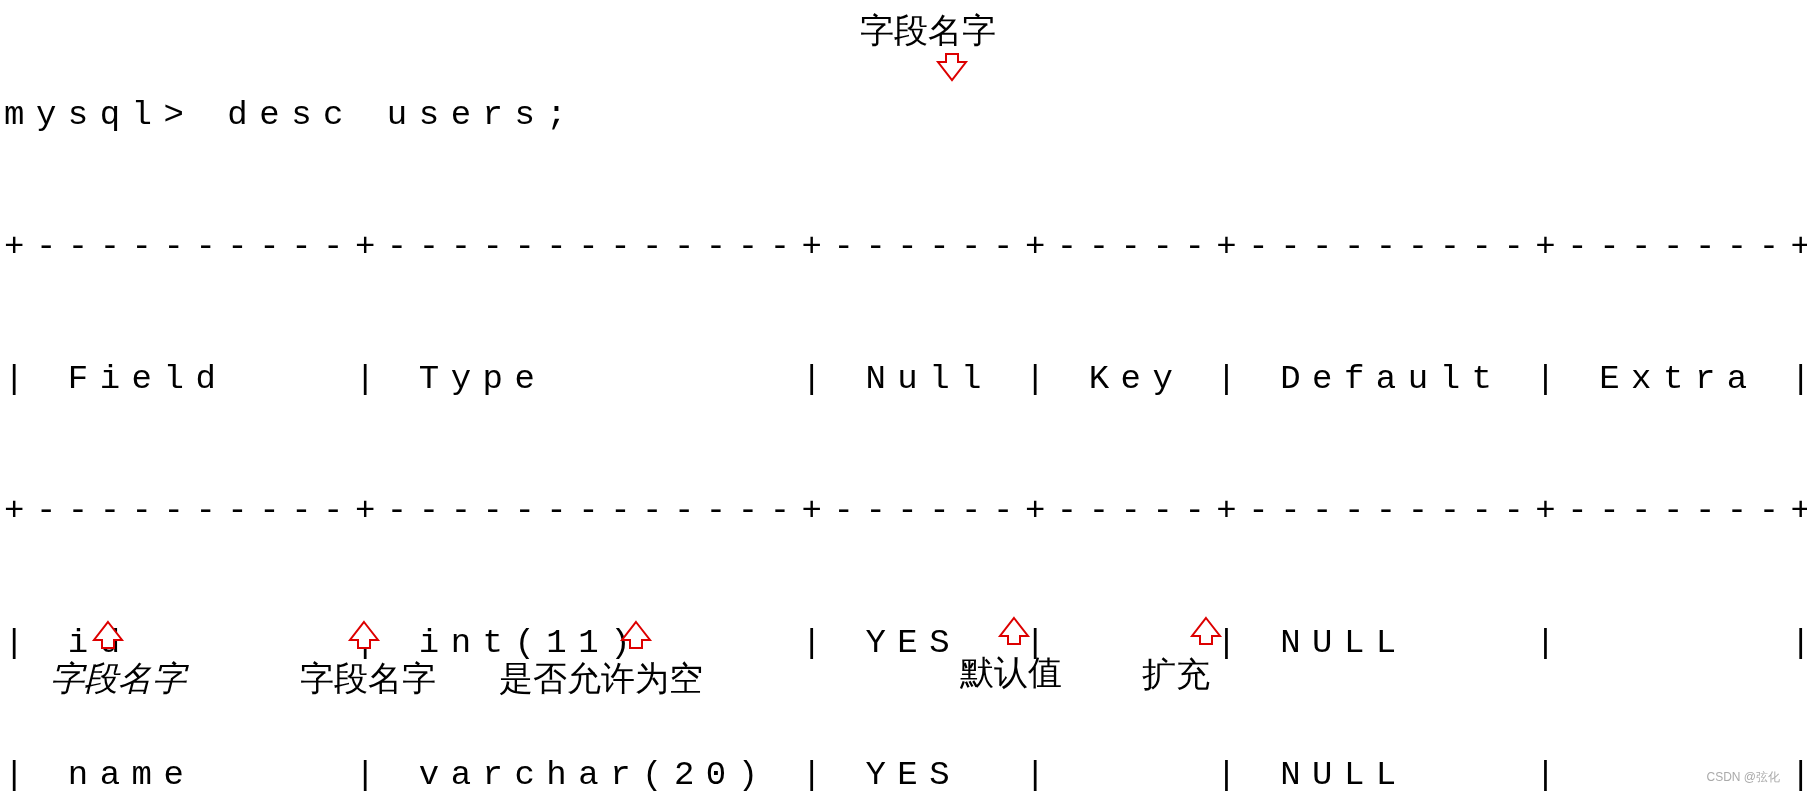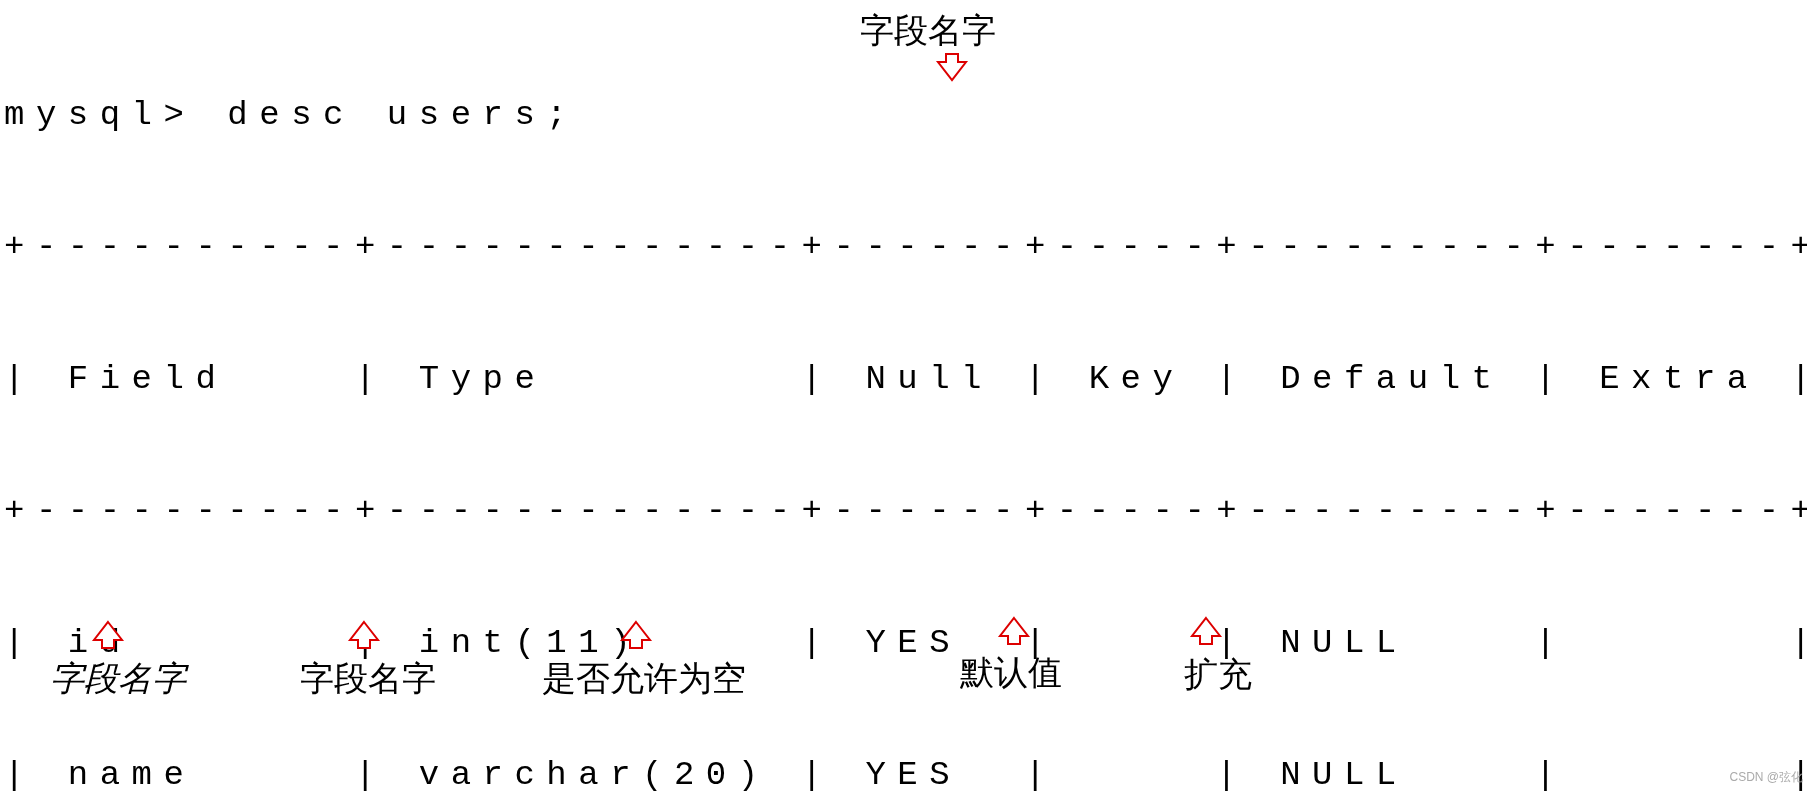--- a/index.html
+++ b/index.html
@@ -25,21 +25,21 @@
       font-family: "SimSun", "Microsoft YaHei", serif;
       font-size: 34px;
       color: #000;
     }
     svg.arrow {
       position: absolute;
     }
     .watermark {
       position: absolute;
       bottom: 8px;
-      right: 4px;
+      right: 27px;
       font-size: 12px;
       color: #aaa;
       font-family: Arial, sans-serif;
       margin-top: 23px;
     }
   </style>
 </head>
 <body>
 
 
@@ -69,28 +69,28 @@
 <div class="annotation" style="top:656px; left:50px;font-style:italic;">字段名字</div>
 
 <svg class="arrow" style="top:618px; left:346px;" width="36" height="36">
   <path d="M18 4 L32 22 L24 22 L24 30 L12 30 L12 22 L4 22 Z" fill="#ffffff" stroke="#d00" stroke-width="2"></path>
 </svg>
 <div class="annotation" style="top:656px; left:300px;">字段名字</div>
 
 <svg class="arrow" style="top:618px; left:618px;" width="36" height="36">
   <path d="M18 4 L32 22 L24 22 L24 30 L12 30 L12 22 L4 22 Z" fill="#ffffff" stroke="#d00" stroke-width="2"></path>
 </svg>
-<div class="annotation" style="top:656px; left:542px;">是否允许为空</div>
+<div class="annotation" style="top:656px; left:499px;">是否允许为空</div>
 
 <svg class="arrow" style="top:614px; left:996px;" width="36" height="36">
   <path d="M18 4 L32 22 L24 22 L24 30 L12 30 L12 22 L4 22 Z" fill="#ffffff" stroke="#d00" stroke-width="2"></path>
 </svg>
 <div class="annotation" style="top:650px; left:960px;">默认值</div>
 
 <svg class="arrow" style="top:614px; left:1188px;" width="36" height="36">
   <path d="M18 4 L32 22 L24 22 L24 30 L12 30 L12 22 L4 22 Z" fill="#ffffff" stroke="#d00" stroke-width="2"></path>
 </svg>
-<div class="annotation" style="top:652px; left:1184px;">扩充</div>
+<div class="annotation" style="top:652px; left:1142px;">扩充</div>
 
 <div class="watermark">CSDN @弦化</div>
 
 
 
 
 </body></html>

